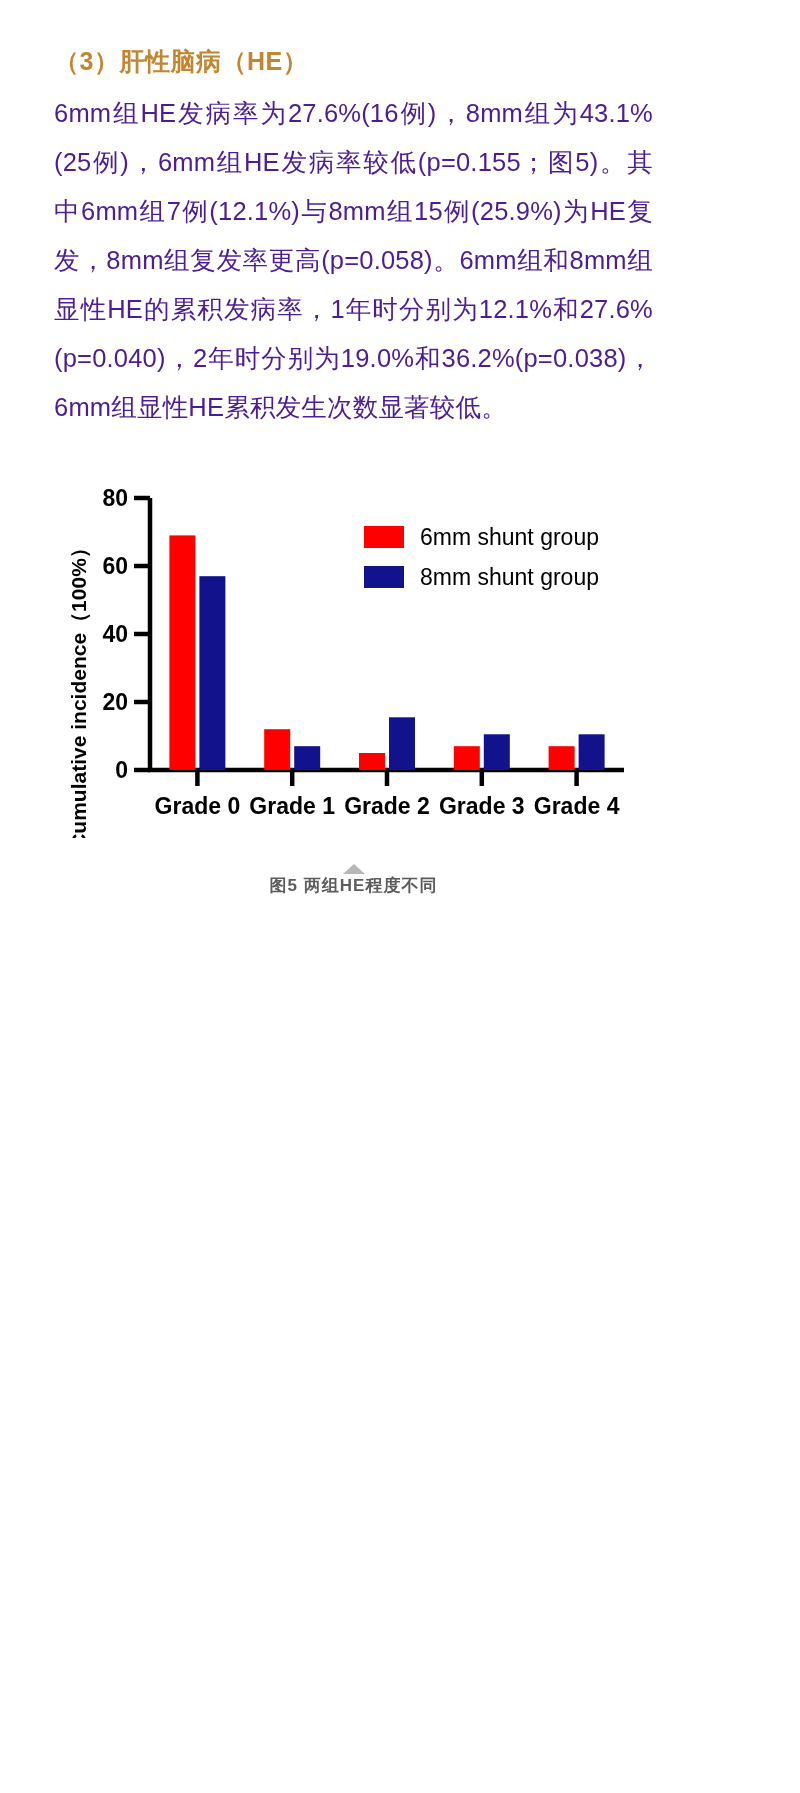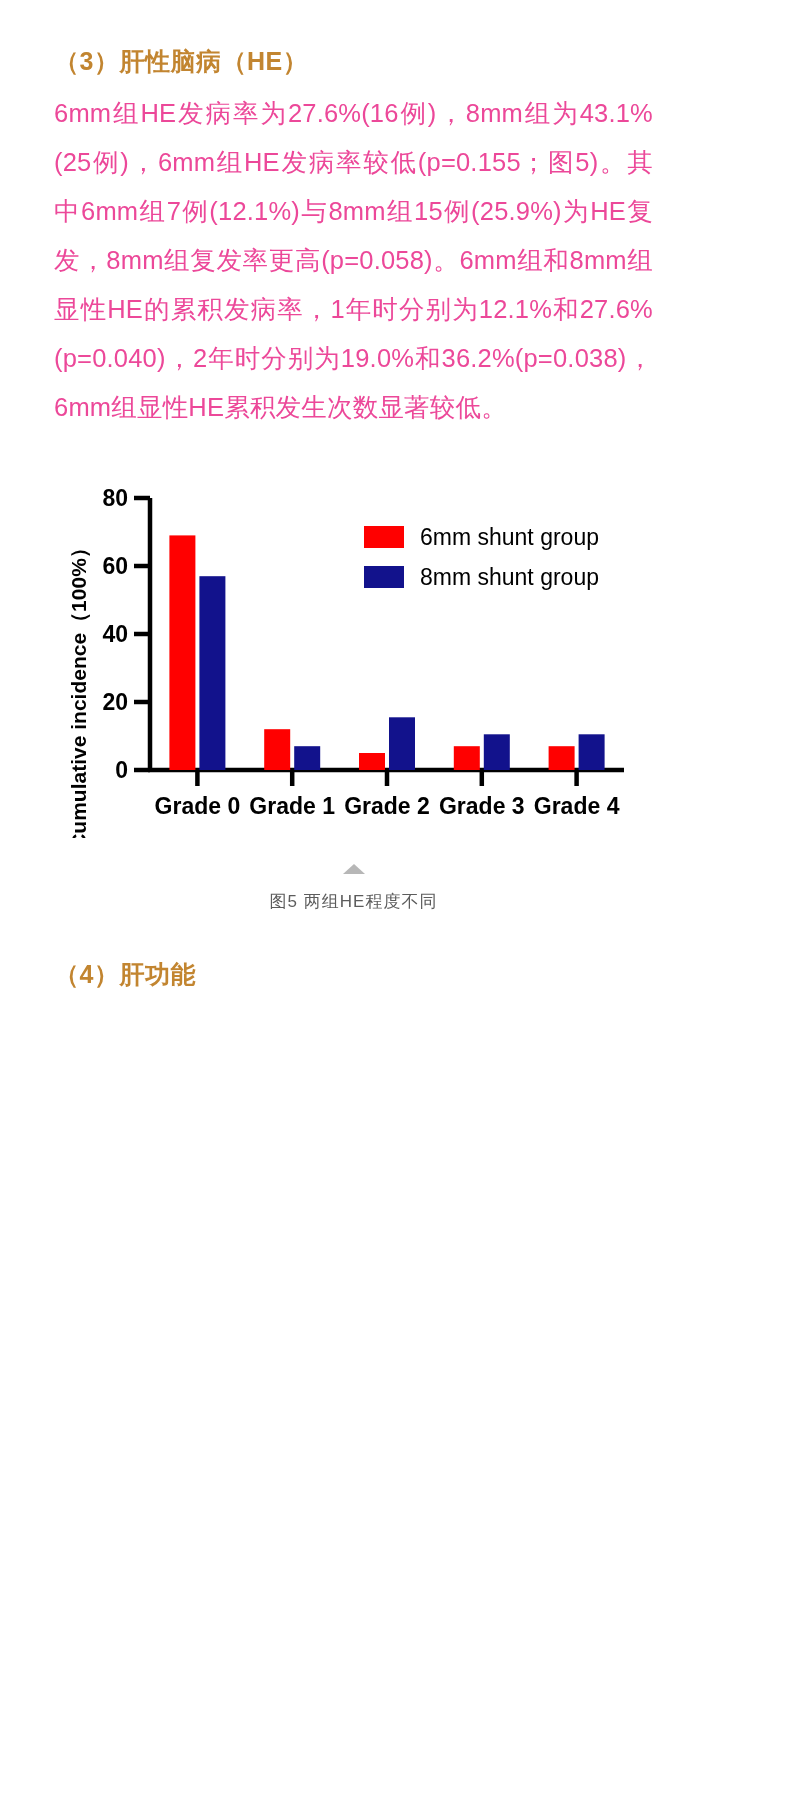--- a/index.html
+++ b/index.html
@@ -31,21 +31,21 @@
     line-height:1.4;
     margin:0;
     padding-top:44px;
     padding-bottom:10px;
   }
 
   
   .para{
     font-size:25.5px;
     line-height:1.92;
-    color:#ec4899;
+    color:#4c1d95;
     text-align:justify;
     text-justify:inter-character;
     margin:0;
     letter-spacing:0.2px;
     font-weight:400;
   }
 
   
   figure.figure{
     margin:46px 0 0 0;
@@ -67,22 +67,22 @@
   .tri{
     width:0;height:0;
     border-left:11px solid transparent;
     border-right:11px solid transparent;
     border-bottom:10px solid #b7b7b7;
   }
   figcaption{
     text-align:center;
     font-size:17px;
     color:#5c5c5c;
-    margin-top:16px;
     letter-spacing:1px;
+    font-weight:bold;
   }
 
   .spacer-bottom{height:60px;}
 </style>
 </head>
 <body>
 
 <div class="page">
   <div class="content">
 
@@ -148,18 +148,17 @@
 
       </div>
 
       <div class="fig-marker">
         <span class="tri"></span>
       </div>
 
       <figcaption>图5 两组HE程度不同</figcaption>
     </figure>
 
-    <h2 class="section-heading">（4）肝功能</h2>
 
 
     <div class="spacer-bottom"></div>
   </div>
 </div>
 
 </body></html>

